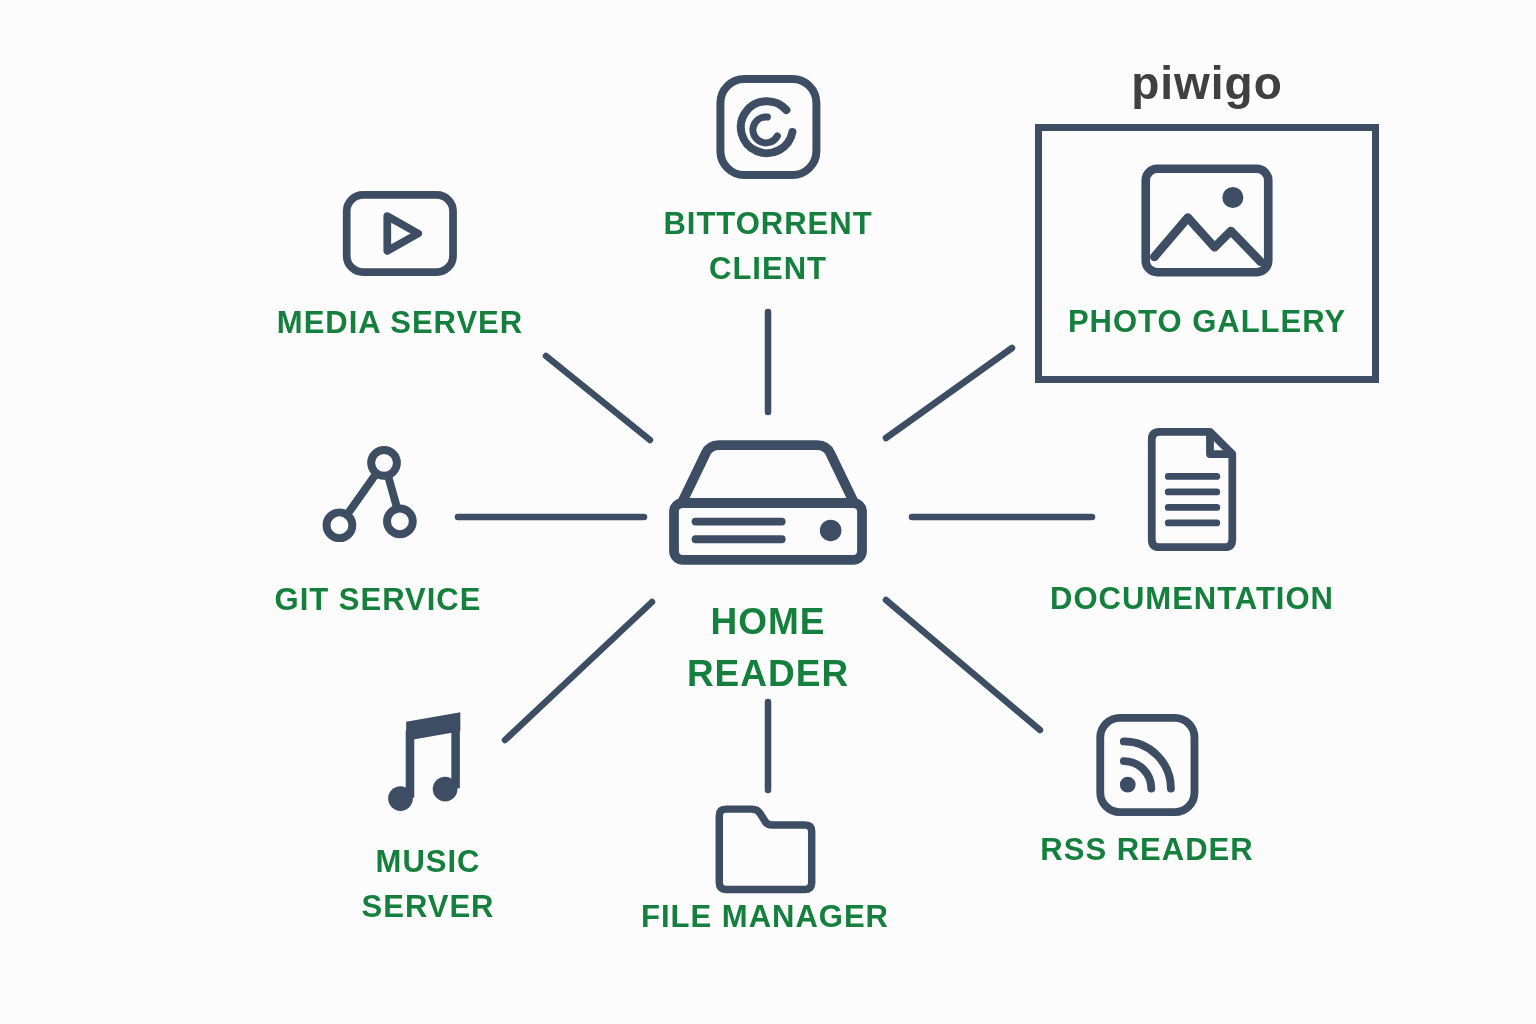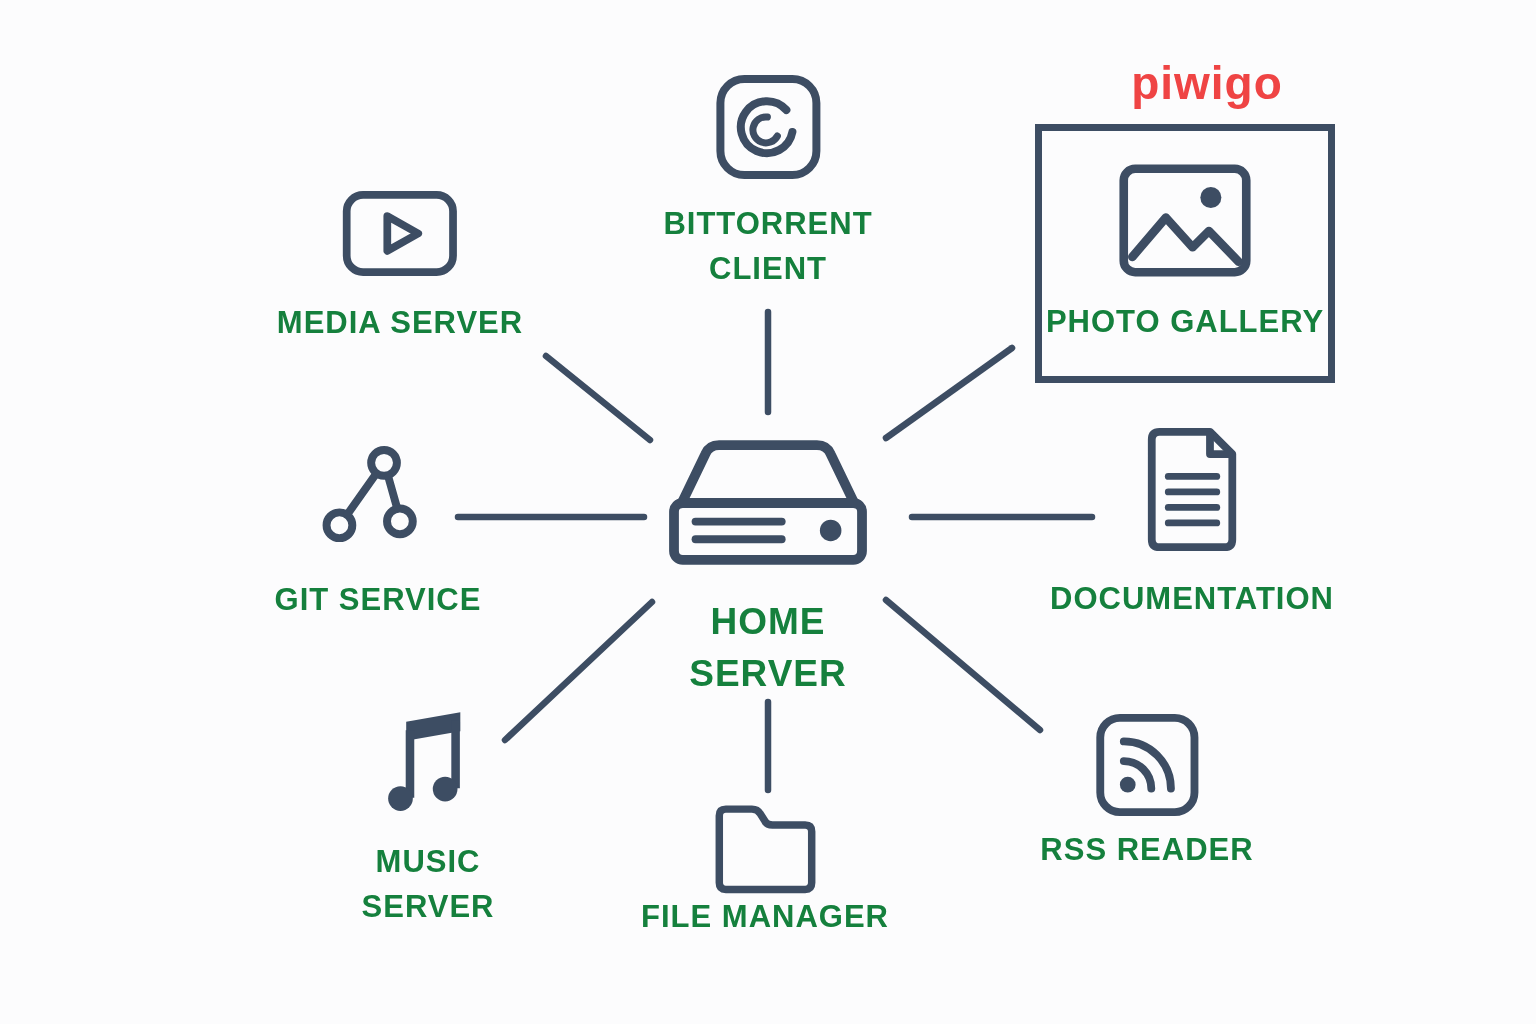--- a/index.html
+++ b/index.html
@@ -12,24 +12,24 @@
   .connectors line { stroke:#3d4d63; stroke-width:6.5; stroke-linecap:round; }
   .node { position:absolute; display:flex; flex-direction:column; align-items:center; }
   .node .icon { display:block; line-height:0; color:#3d4d63; }
   .label {
     font-weight:bold; font-size:31px; letter-spacing:1px; color:#15803d;
     text-align:center; white-space:pre-line; line-height:1.45;
   }
   .label-center { font-size:37px; line-height:1.4; letter-spacing:1px; }
   .piwigo-title {
     position:absolute; left:1207px; top:56px; transform:translateX(-50%);
-    font-weight:bold; font-size:46px; letter-spacing:1px; color:#ef4444;
+    font-weight:bold; font-size:46px; letter-spacing:1px; color:#404040;
   }
   .gallery-box {
-    position:absolute; left:1035px; top:124px; width:300px; height:259px;
+    position:absolute; left:1035px; top:124px; width:344px; height:259px;
     border:7px solid #3d4d63;
     display:flex; flex-direction:column; align-items:center; justify-content:center;
     gap:18px; background:transparent;
   }
   
   .node-media       { left:400px;  top:190px; transform:translateX(-50%); gap:24px; }
   .node-bittorrent  { left:768px;  top:72px;  transform:translateX(-50%); gap:20px; }
   .node-home        { left:768px;  top:428px; transform:translateX(-50%); gap:20px; }
   .node-git         { left:378px;  top:442px; transform:translateX(-50%); gap:22px; }
   .node-docs        { left:1192px; top:424px; transform:translateX(-50%); gap:22px; }
@@ -57,21 +57,21 @@
     <span class="icon">
       <svg width="235" height="148" viewBox="0 0 240 150" fill="none">
         <path d="M32 76 L56 26 Q60 17 70 17 L170 17 Q180 17 184 26 L208 76" stroke="currentColor" stroke-width="10" stroke-linejoin="round"></path>
         <rect x="24" y="76" width="192" height="58" rx="9" stroke="currentColor" stroke-width="10"></rect>
         <line x1="46" y1="95" x2="134" y2="95" stroke="currentColor" stroke-width="8" stroke-linecap="round"></line>
         <line x1="46" y1="113" x2="134" y2="113" stroke="currentColor" stroke-width="8" stroke-linecap="round"></line>
         <circle cx="184" cy="104" r="11" fill="currentColor"></circle>
       </svg>
     </span>
     <div class="label label-center">HOME
-SERVER</div>
+READER</div>
   </div>
 
   <div class="node node-media">
     <span class="icon">
       <svg width="116" height="87" viewBox="0 0 120 90" fill="none">
         <rect x="5" y="5" width="110" height="80" rx="17" stroke="currentColor" stroke-width="8"></rect>
         <path d="M47 27 L79 45 L47 63 Z" stroke="currentColor" stroke-width="8" stroke-linejoin="round"></path>
       </svg>
     </span>
     <div class="label">MEDIA SERVER</div>

